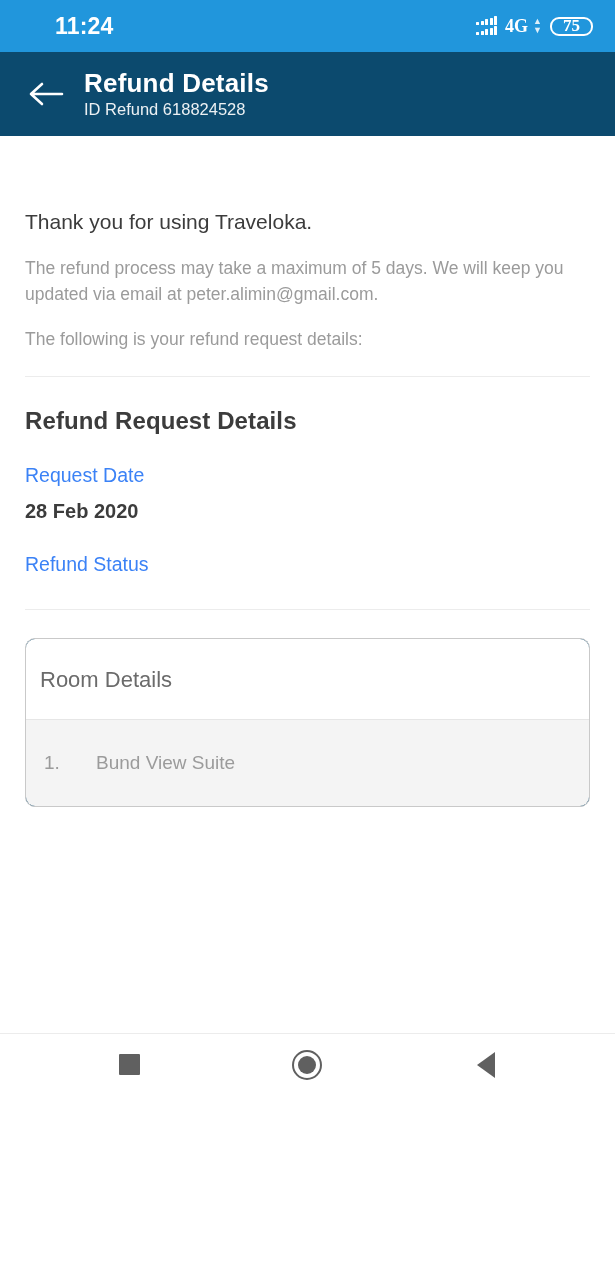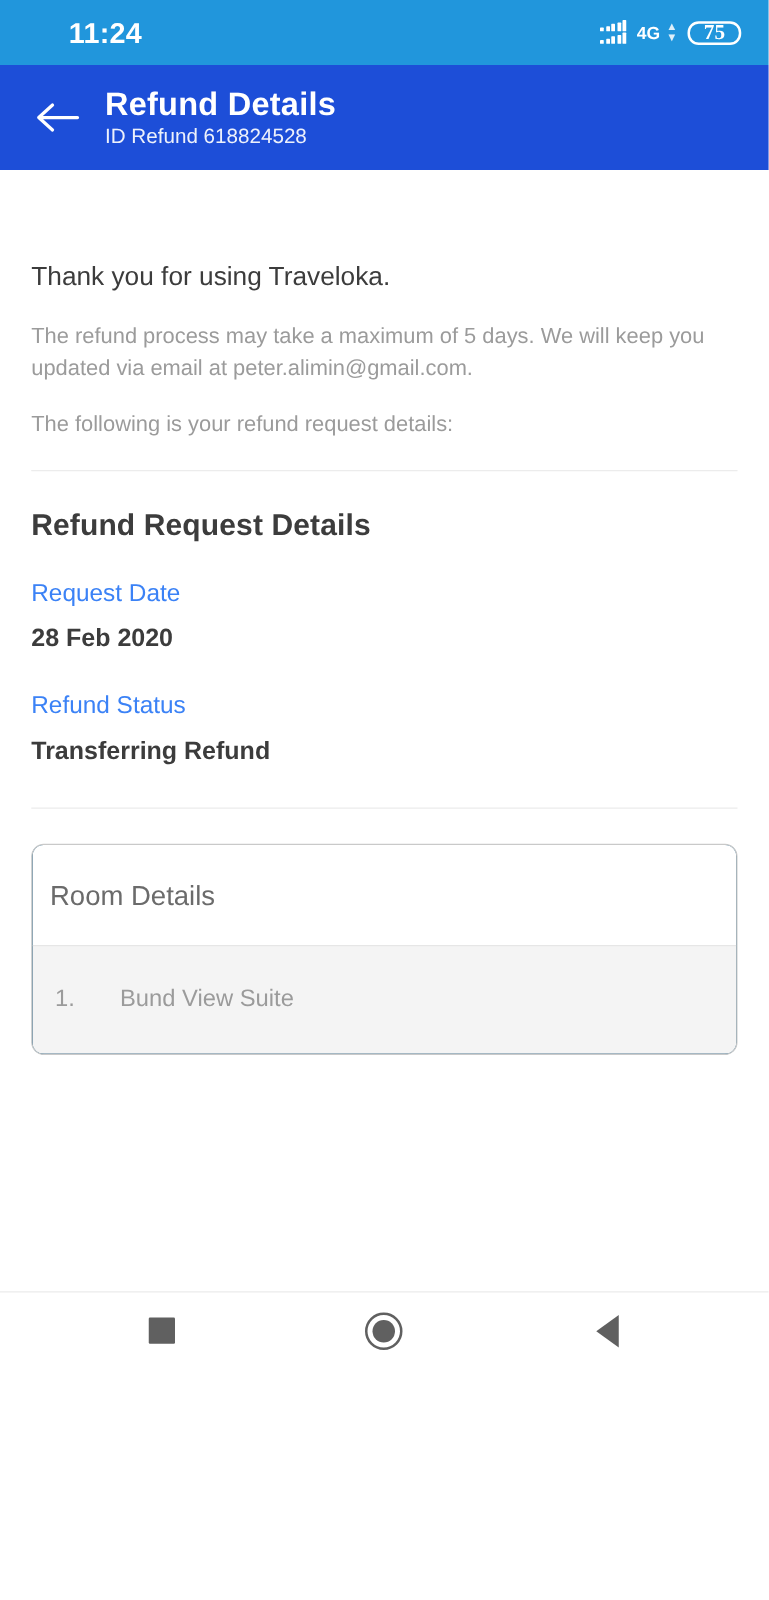--- a/index.html
+++ b/index.html
@@ -36,38 +36,38 @@
   .signal-row { display:flex; align-items:flex-end; gap:1.5px; height:8px; }
   .signal-row i {
     display:block; width:3px; background:#ffffff; border-radius:0.5px;
   }
   .signal-row i:nth-child(1){ height:3px; }
   .signal-row i:nth-child(2){ height:4.5px; }
   .signal-row i:nth-child(3){ height:6px; }
   .signal-row i:nth-child(4){ height:7.5px; }
   .signal-row i:nth-child(5){ height:9px; }
   #net-type {
-    color:#ffffff; font-size:14px; font-weight:bold; letter-spacing:0;
+    color:#ffffff; font-size:18px; font-weight:bold; letter-spacing:0;font-family:Liberation Serif, serif;
   }
   #net-arrows {
     color:#ffffff; font-size:9px; opacity:.85; line-height:1;
     display:flex; flex-direction:column; margin-left:-3px;
   }
   #battery {
     border:2px solid #ffffff; border-radius:9px;
     height:19px; min-width:43px;
     display:flex; align-items:center; justify-content:center;
     padding:0 6px;
   }
   #battery-level { color:#ffffff; font-size:17px; font-weight:bold;font-family:Liberation Serif, serif; }
 
   
   #app-bar {
     flex:0 0 84px;
-    background:#1d4ed8;
+    background:#0c4a6e;
     display:flex; align-items:center;
     padding:0 20px 0 26px;
   }
   #back-button {
     width:40px; height:40px; flex:0 0 40px;
     display:flex; align-items:center; justify-content:center;
     margin-right:18px; cursor:pointer;
   }
   #app-bar-titles { display:flex; flex-direction:column; gap:2px; }
   #app-title {
@@ -231,21 +231,20 @@
     <div id="refund-section">
       <div id="section-title">Refund Request Details</div>
 
       <div class="field">
         <div class="field-label">Request Date</div>
         <div class="field-value">28 Feb 2020</div>
       </div>
 
       <div class="field">
         <div class="field-label">Refund Status</div>
-        <div class="field-value">Transferring Refund</div>
       </div>
     </div>
 
     <hr class="divider" id="divider-2">
 
     <div id="room-card">
       <div id="room-card-header">
         <span id="room-card-title">Room Details</span>
       </div>
       <div id="room-list">

